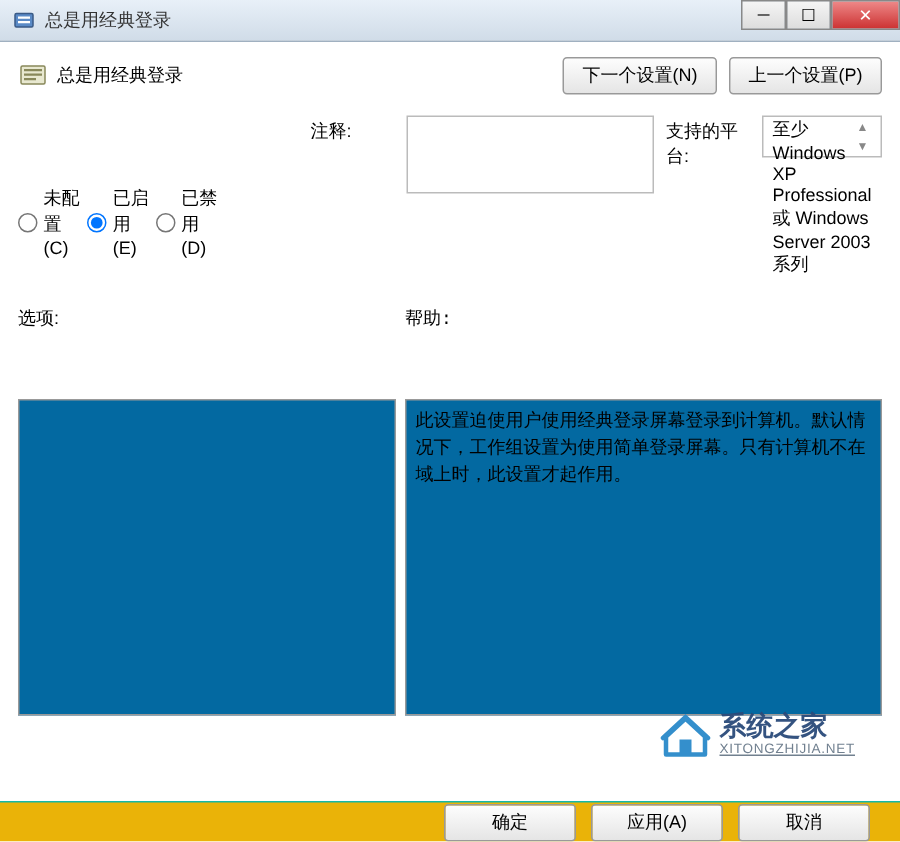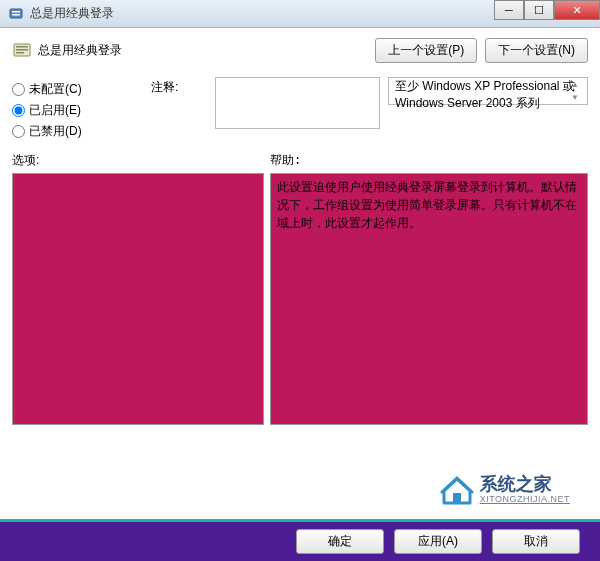--- a/index.html
+++ b/index.html
@@ -95,24 +95,25 @@
       min-width: 88px;
       text-align: center;
     }
     .config-row {
       display: flex;
       gap: 14px;
       margin-bottom: 6px;
     }
     .radio-col {
       display: flex;
-      flex-direction: column;
+      flex-direction: row;
       gap: 4px;
       padding-top: 4px;
       min-width: 78px;
+      margin-top: 43px;
     }
     .radio-item {
       display: flex;
       align-items: center;
       gap: 4px;
       font-size: 12px;
     }
     .radio-item input { margin: 0; }
     .right-col {
       flex: 1;
@@ -159,45 +160,46 @@
       bottom: 2px;
       width: 14px;
       display: flex;
       flex-direction: column;
       justify-content: space-between;
       color: #888;
       font-size: 8px;
     }
     .labels-row {
       display: flex;
-      margin-top: 12px;
+      margin-top: 32px;
       margin-bottom: 4px;
     }
     .options-label { width: 258px; font-size: 12px; }
     .help-label { font-size: 12px; font-family: Liberation Mono, monospace; }
     .panes-row {
       display: flex;
       gap: 6px;
       height: 252px;
     }
     .pane {
       border: 1px solid #999;
-      background: #be185d;
+      background: #0369a1;
       overflow: auto;
+      margin-top: 41px;
     }
     .options-pane { width: 252px; }
     .help-pane { flex: 1; padding: 4px 6px; font-size: 12px; line-height: 1.5; position: relative; }
     .footer {
       position: absolute;
       bottom: 0;
       left: 0;
       right: 0;
-      height: 42px;
-      background: #4c1d95;
-      border-top: 3px solid #14b8a6;
+      height: 27px;
+      background: #eab308;
+      border-top: 1px solid #14b8a6;
       display: flex;
       align-items: center;
       justify-content: flex-end;
       gap: 10px;
       padding-right: 20px;
     }
     .watermark {
       position: absolute;
       right: 30px;
       bottom: 56px;
@@ -246,22 +248,22 @@
           <svg viewBox="0 0 20 20" width="20" height="20">
             <rect x="2" y="3" width="16" height="12" rx="1" fill="#e8e8d0" stroke="#88885a"></rect>
             <rect x="4" y="5" width="12" height="1.5" fill="#88885a"></rect>
             <rect x="4" y="8" width="12" height="1.5" fill="#88885a"></rect>
             <rect x="4" y="11" width="8" height="1.5" fill="#88885a"></rect>
           </svg>
         </span>
         <span>总是用经典登录</span>
       </div>
       <div class="nav-buttons">
+        <button class="btn">下一个设置(N)</button>
         <button class="btn">上一个设置(P)</button>
-        <button class="btn">下一个设置(N)</button>
       </div>
     </div>
 
     <div class="config-row">
       <div class="radio-col">
         <label class="radio-item">
           <input type="radio" name="state" style="">
           <span>未配置(C)</span>
         </label>
         <label class="radio-item">
@@ -273,20 +275,21 @@
           <span>已禁用(D)</span>
         </label>
       </div>
 
       <div class="right-col">
         <div class="field-row">
           <div class="field-label">注释:</div>
           <textarea class="comment-box" style=""></textarea>
         </div>
         <div class="field-row">
+          <div class="field-label">支持的平台:</div>
           <div class="platform-box">
             <span>至少 Windows XP Professional 或 Windows Server 2003 系列</span>
             <div class="scroll-hint">
                 <span>▲</span>
                 <span>▼</span>
               </div>
           </div>
         </div>
       </div>
     </div>

